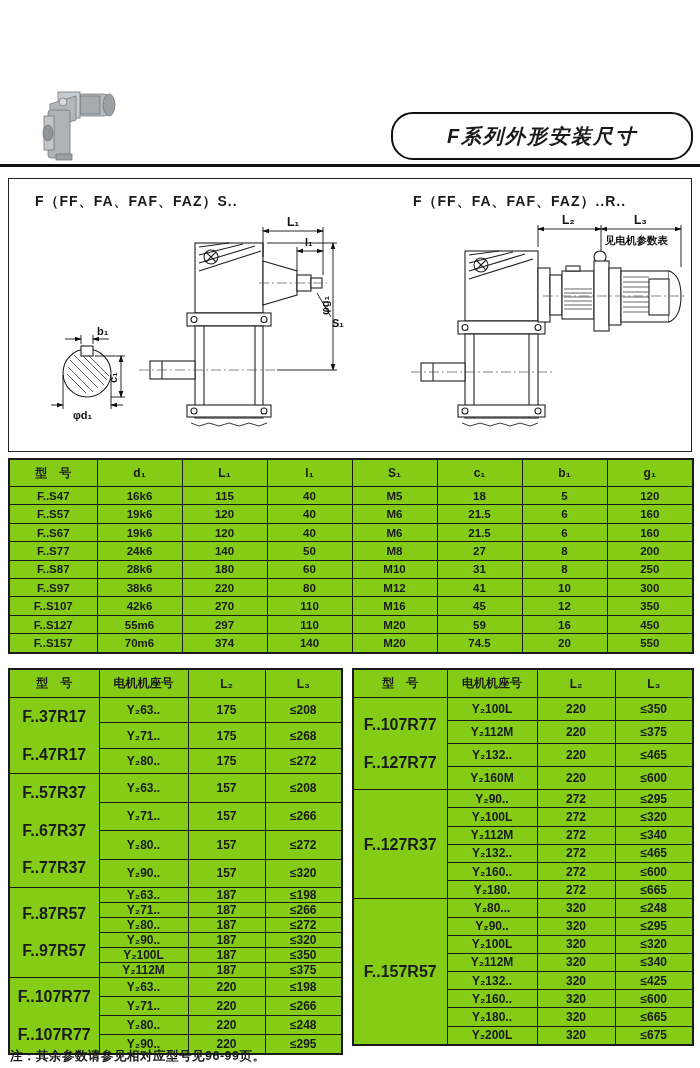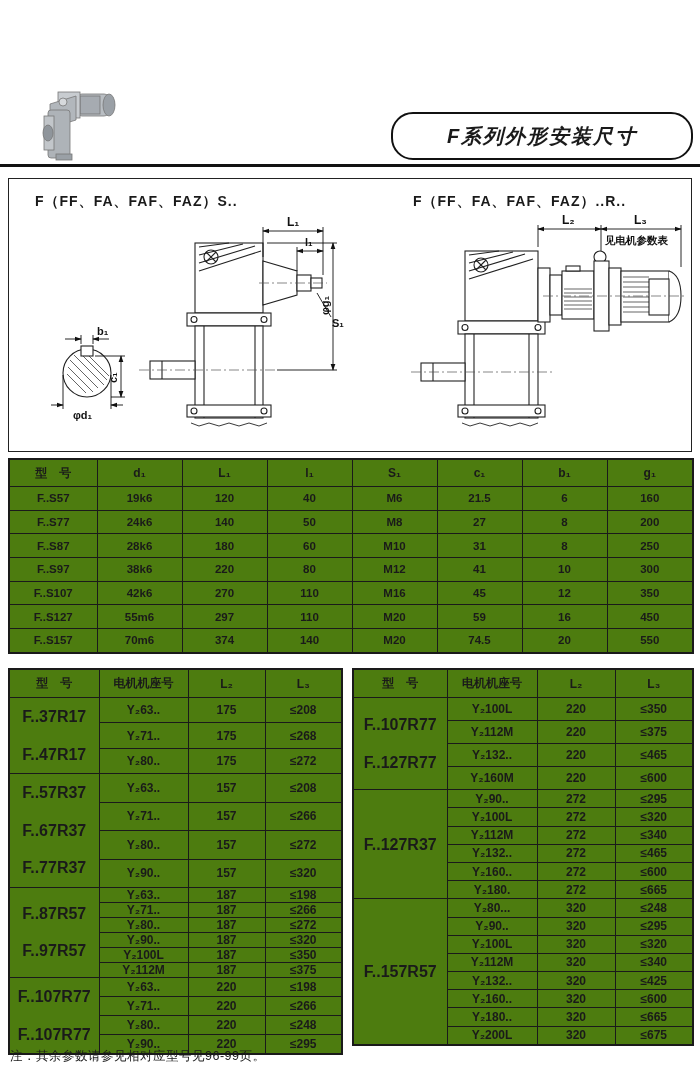--- a/index.html
+++ b/index.html
@@ -18,32 +18,32 @@
   
   .diagram-panel{position:absolute;left:8px;top:178px;width:682px;height:272px;border:1.5px solid #222;background:#fff;}
   .diag-title{position:absolute;top:14px;font-size:14px;font-weight:bold;letter-spacing:1px;white-space:nowrap;}
   .diag-title.left{left:26px;}
   .diag-title.right{left:404px;}
   .diag-svg{position:absolute;top:34px;}
   .diag-svg.left{left:6px;}
   .diag-svg.right{left:344px;}
   svg text{font-family:"Liberation Sans","DejaVu Sans",sans-serif;font-weight:bold;fill:#111;}
   
-  table{border-collapse:collapse;table-layout:fixed;background:#4d7c0f;}
+  table{border-collapse:collapse;table-layout:fixed;background:#84cc16;}
   th,td{border:1px solid #1a1a1a;text-align:center;vertical-align:middle;padding:0;
         font-weight:bold;overflow:hidden;white-space:nowrap;}
   .dims-table{position:absolute;left:8px;top:458px;width:684px;height:196px;border:2px solid #1a1a1a;font-size:11.5px;}
   .dims-table th{height:26px;font-size:12px;}
   .motor-table{position:absolute;top:668px;height:378px;border:2px solid #1a1a1a;font-size:12px;}
   .motor-table th{height:27px;}
   .motor-table.mt-left{left:8px;width:333px;}
   .motor-table.mt-right{left:352px;width:340px;}
   .model-cell{line-height:2.35;font-size:16px;}
   
-  .note{position:absolute;left:10px;top:1048px;font-size:12.5px;font-weight:normal;letter-spacing:.5px;}
+  .note{position:absolute;left:10px;top:1048px;font-size:12.5px;font-weight:bold;letter-spacing:.5px;}
 </style>
 </head>
 <body>
 
 <div class="page">
 
   <svg class="photo" viewBox="0 0 84 80">
     <g stroke="#777" stroke-width="0.8">
       <rect x="40" y="8" width="34" height="22" rx="6" fill="#b9bec3"></rect>
       <rect x="44" y="10" width="20" height="18" fill="#a6abb1"></rect>
@@ -250,21 +250,41 @@
         <th>L₁</th>
         <th>l₁</th>
         <th>S₁</th>
         <th>c₁</th>
         <th>b₁</th>
         <th>g₁</th>
       </tr>
     </thead>
     <tbody>
         <tr>
+          <td>F..S47</td>
+          <td>16k6</td>
+          <td>115</td>
+          <td>40</td>
+          <td>M5</td>
+          <td>18</td>
+          <td>5</td>
+          <td>120</td>
+        </tr>
+        <tr>
           <td>F..S57</td>
+          <td>19k6</td>
+          <td>120</td>
+          <td>40</td>
+          <td>M6</td>
+          <td>21.5</td>
+          <td>6</td>
+          <td>160</td>
+        </tr>
+        <tr>
+          <td>F..S67</td>
           <td>19k6</td>
           <td>120</td>
           <td>40</td>
           <td>M6</td>
           <td>21.5</td>
           <td>6</td>
           <td>160</td>
         </tr>
         <tr>
           <td>F..S77</td>

